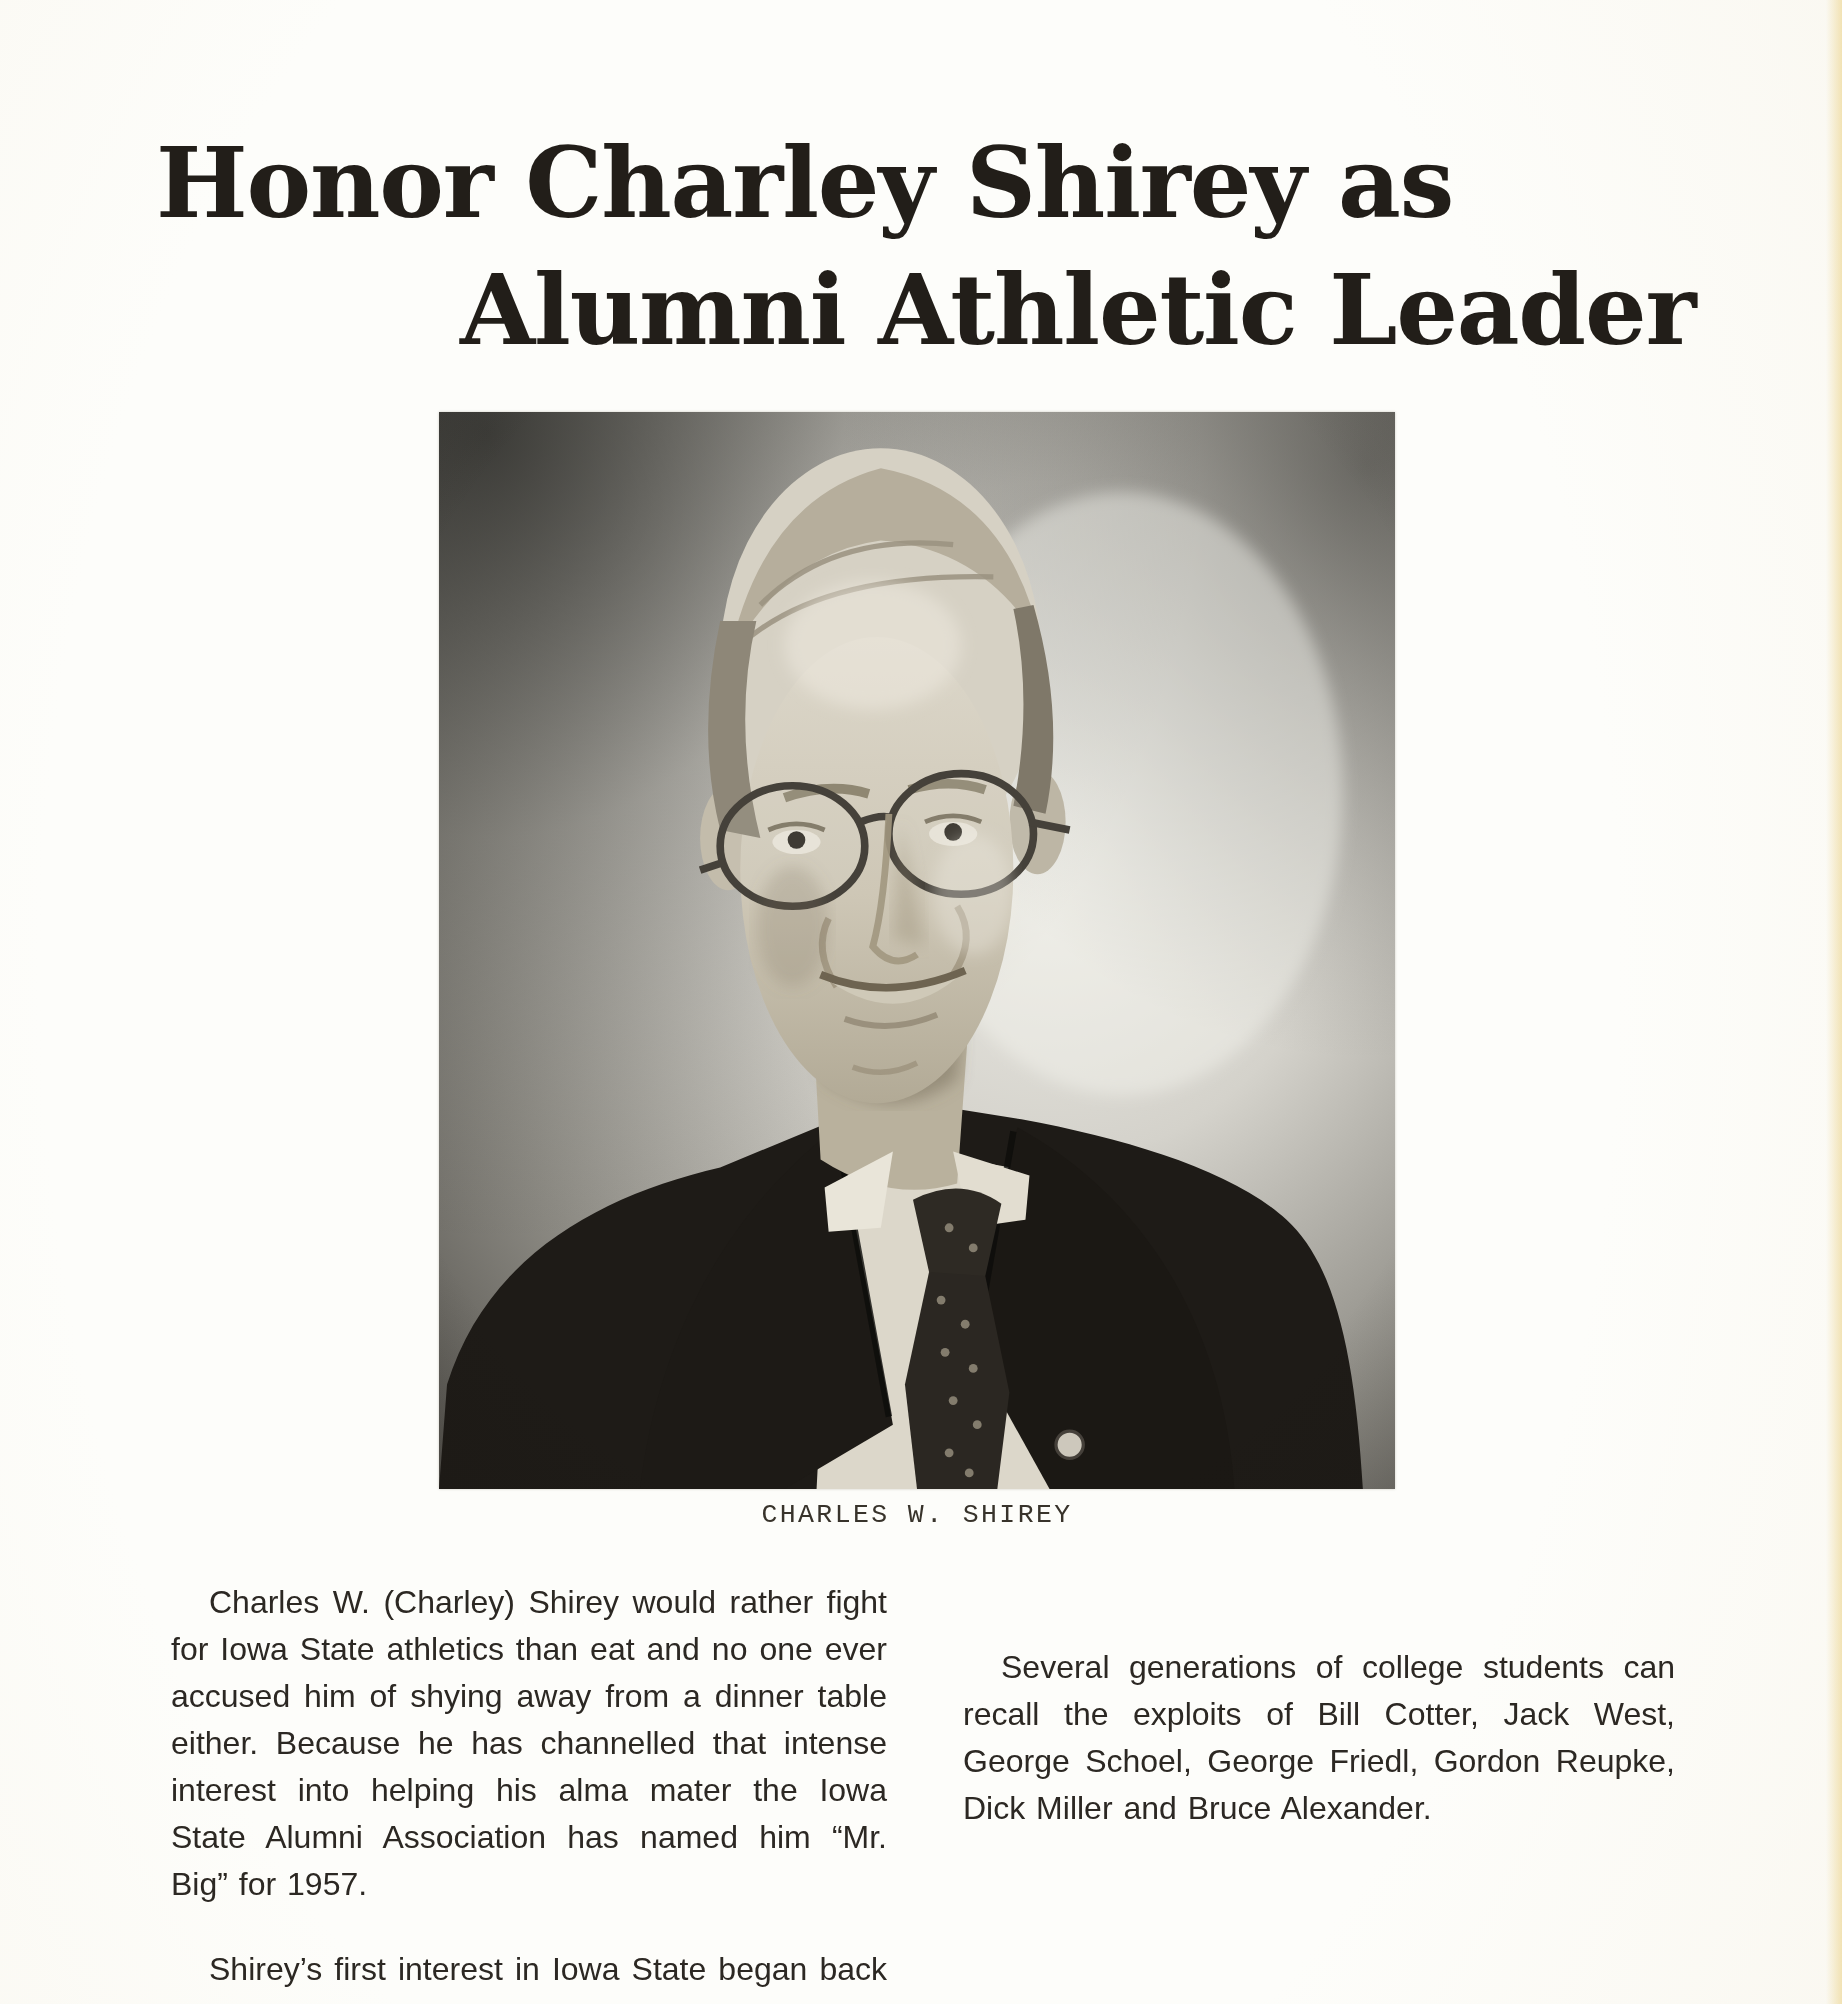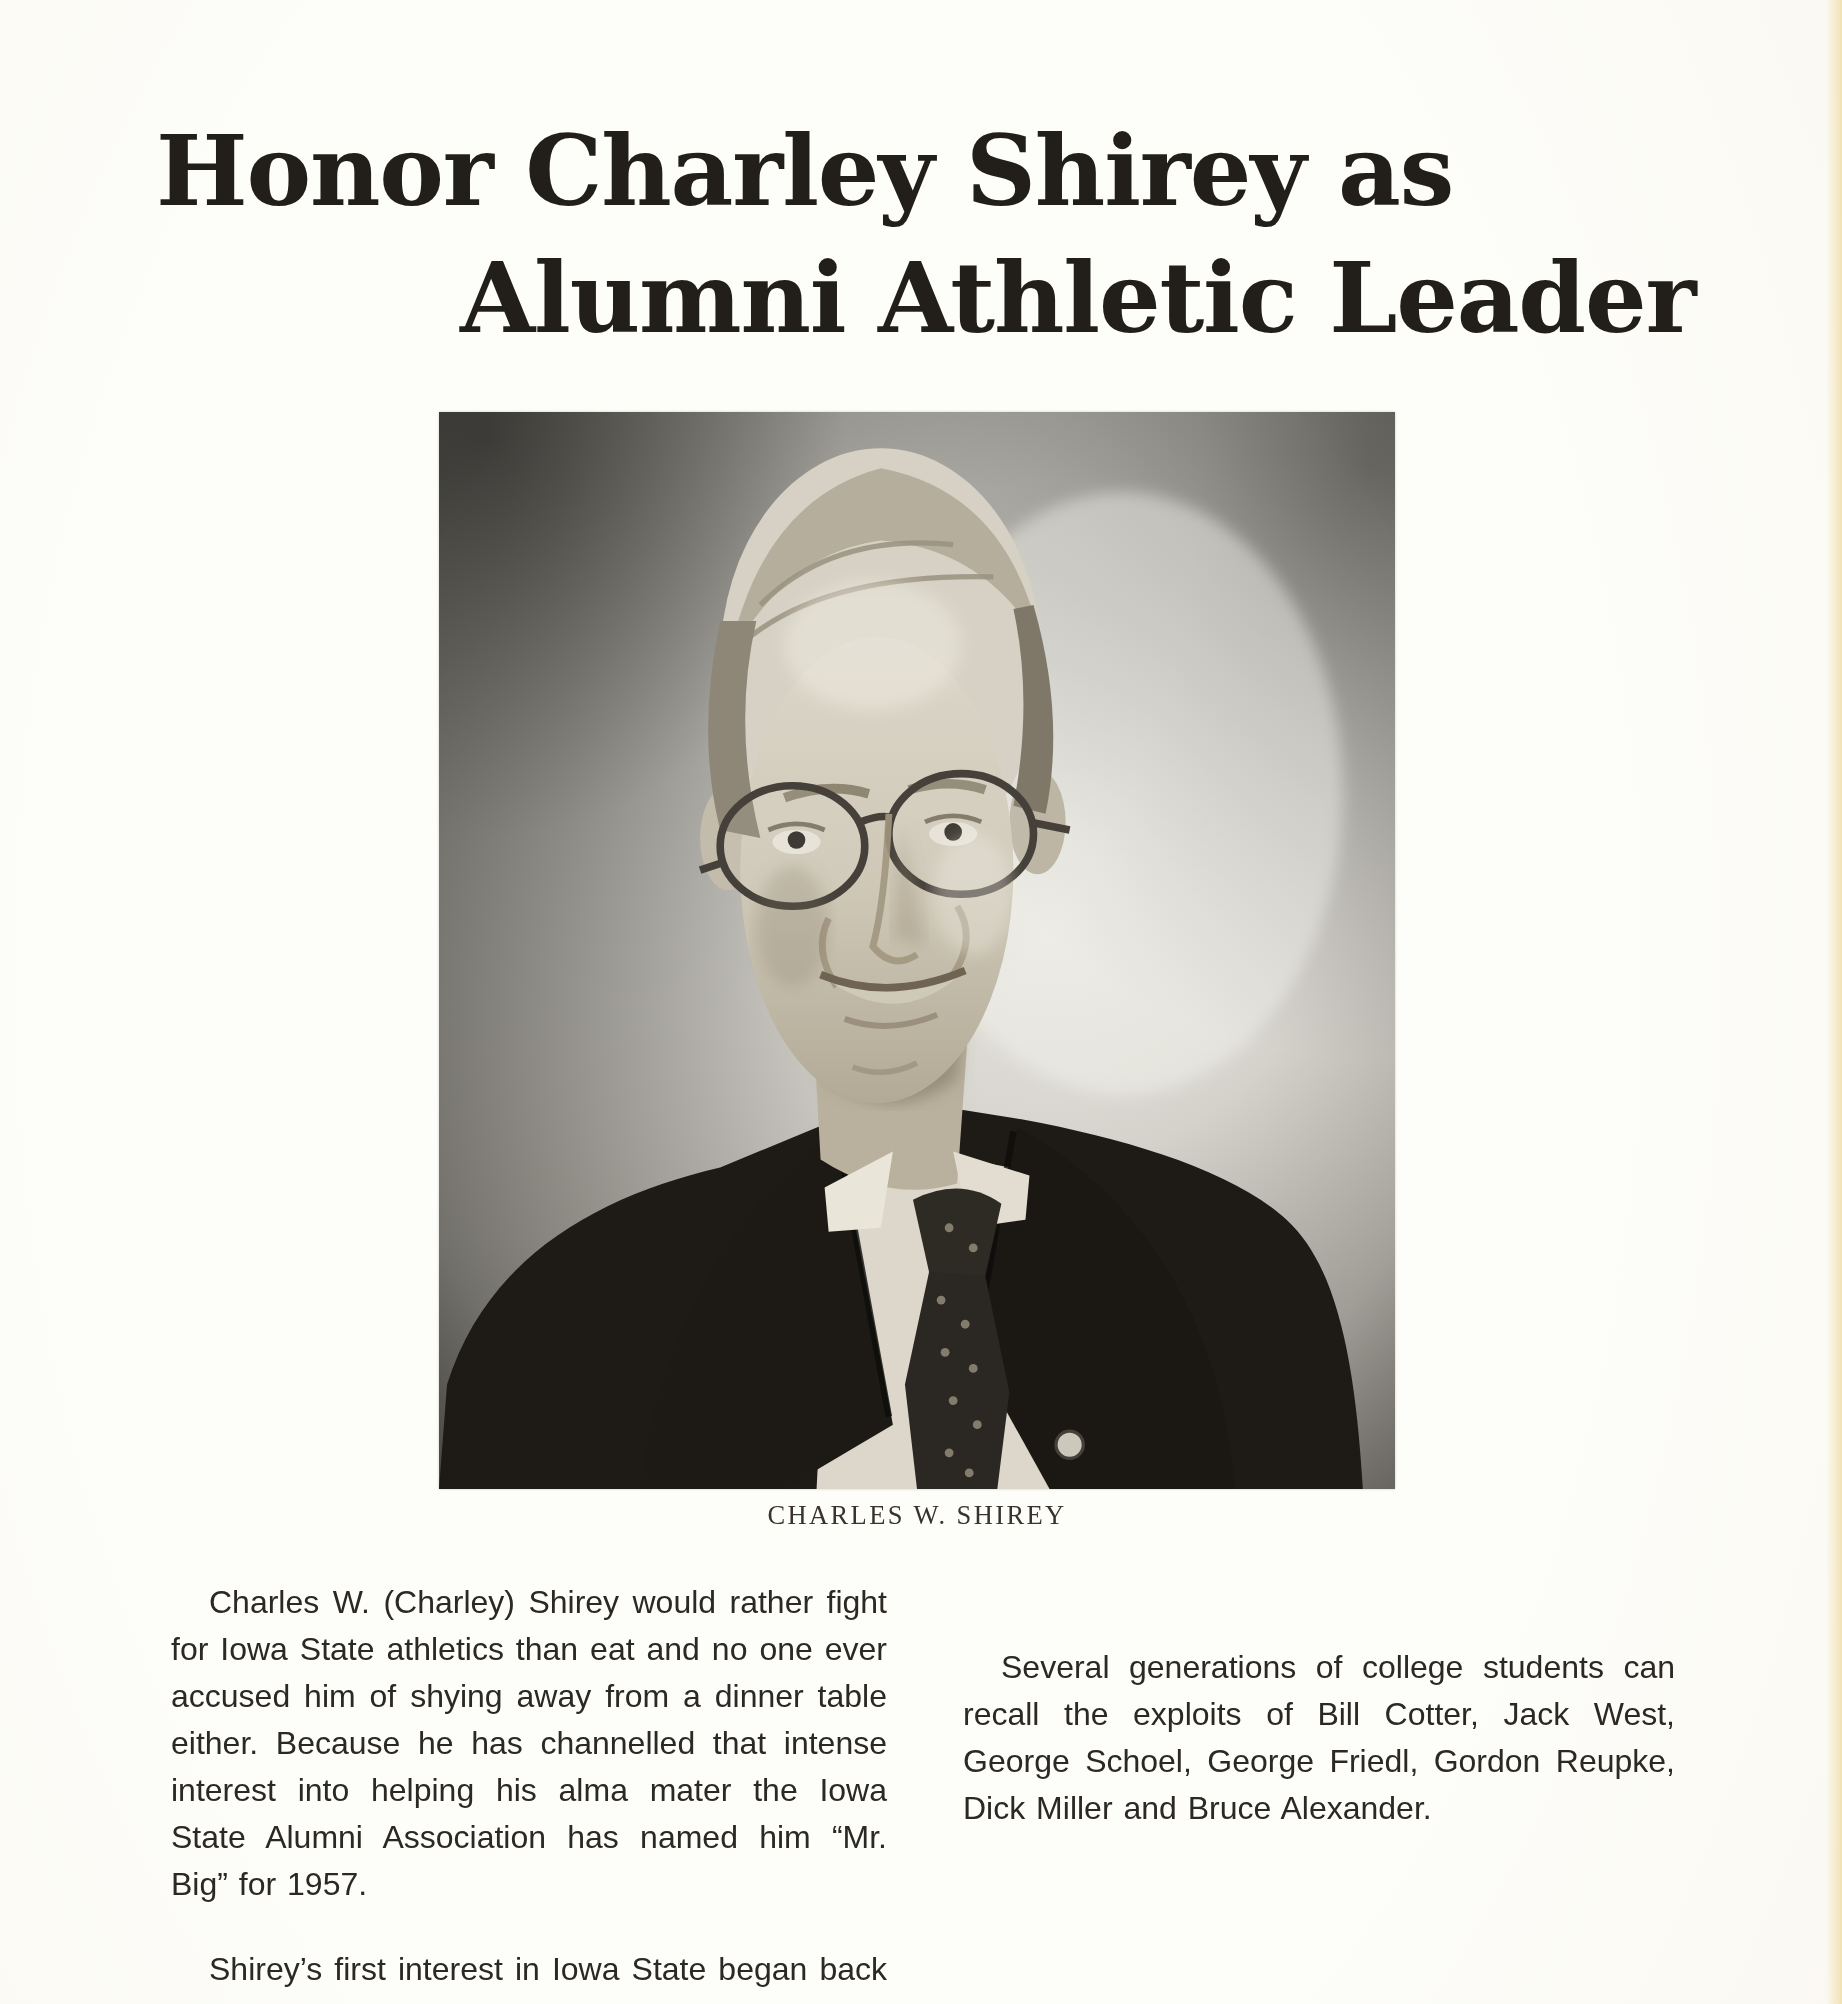--- a/index.html
+++ b/index.html
@@ -6,42 +6,42 @@
   .page{
     position:relative;
     width:1843px;height:2558px;
     background:
       radial-gradient(ellipse at 45% 38%, #fdfdfa 55%, #faf8f1 85%, #f7f3e7 100%);
     overflow:hidden;
     font-family:"Liberation Sans", sans-serif;
   }
   
   .headline{
-    position:absolute;left:156px;top:108px;margin:0;
+    position:absolute;left:156px;top:120px;margin:0;
     font-family:"DejaVu Serif", serif;
     font-weight:700;
     font-size:97px;
     line-height:127px;
     letter-spacing:-1.2px;
     color:#221e19;
     white-space:nowrap;
   }
   .headline .line{display:block;}
   .headline .line2{margin-left:304px;text-align:center;}
   
   .photo{
     position:absolute;left:439px;top:412px;width:956px;height:1077px;margin:0;
     box-shadow:0 0 2.4px rgba(60,50,30,0.25);
   }
   .photo svg{display:block;width:100%;height:100%;}
   
   .caption{
     position:absolute;left:439px;top:1500px;width:956px;
     text-align:center;
-    font-family:Liberation Serif, serif;
+    font-family:Liberation Mono, monospace;
     font-size:26.5px;
     letter-spacing:2.4px;
     color:#38332b;
   }
   
   .col{
     position:absolute;top:1576px;
     font-size:32px;line-height:47px;
     text-align:justify;
     word-spacing:2px;

